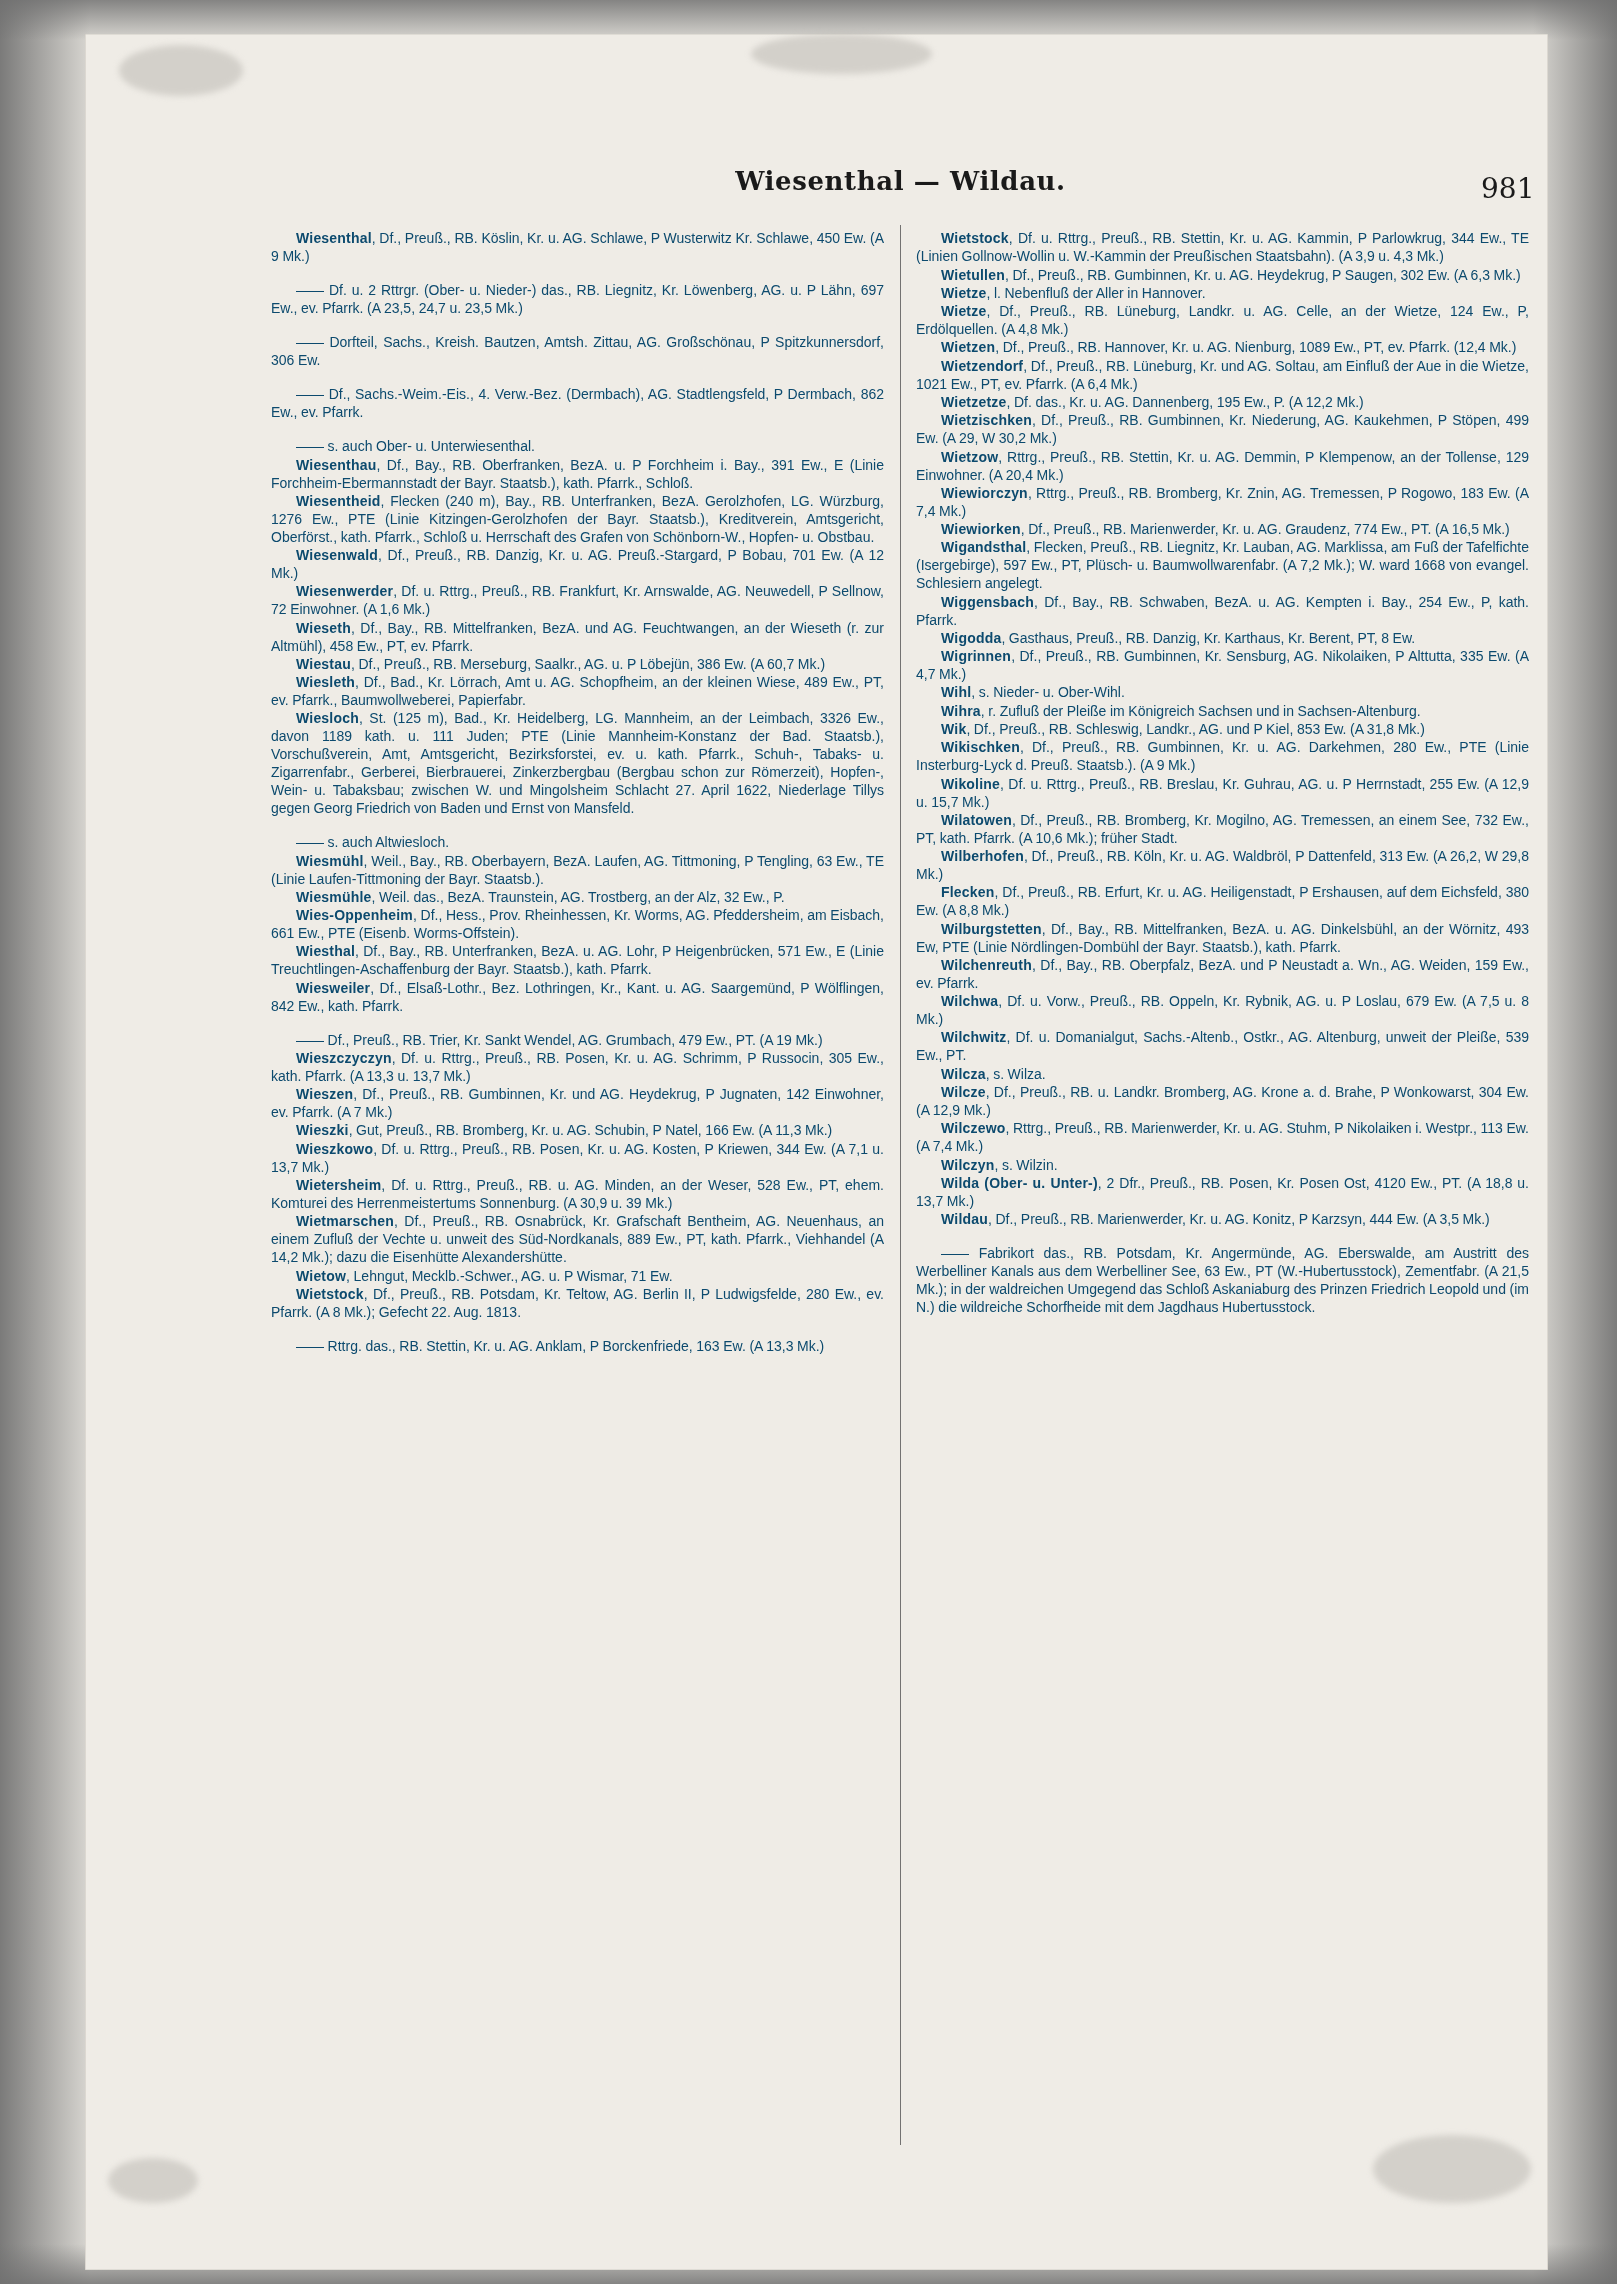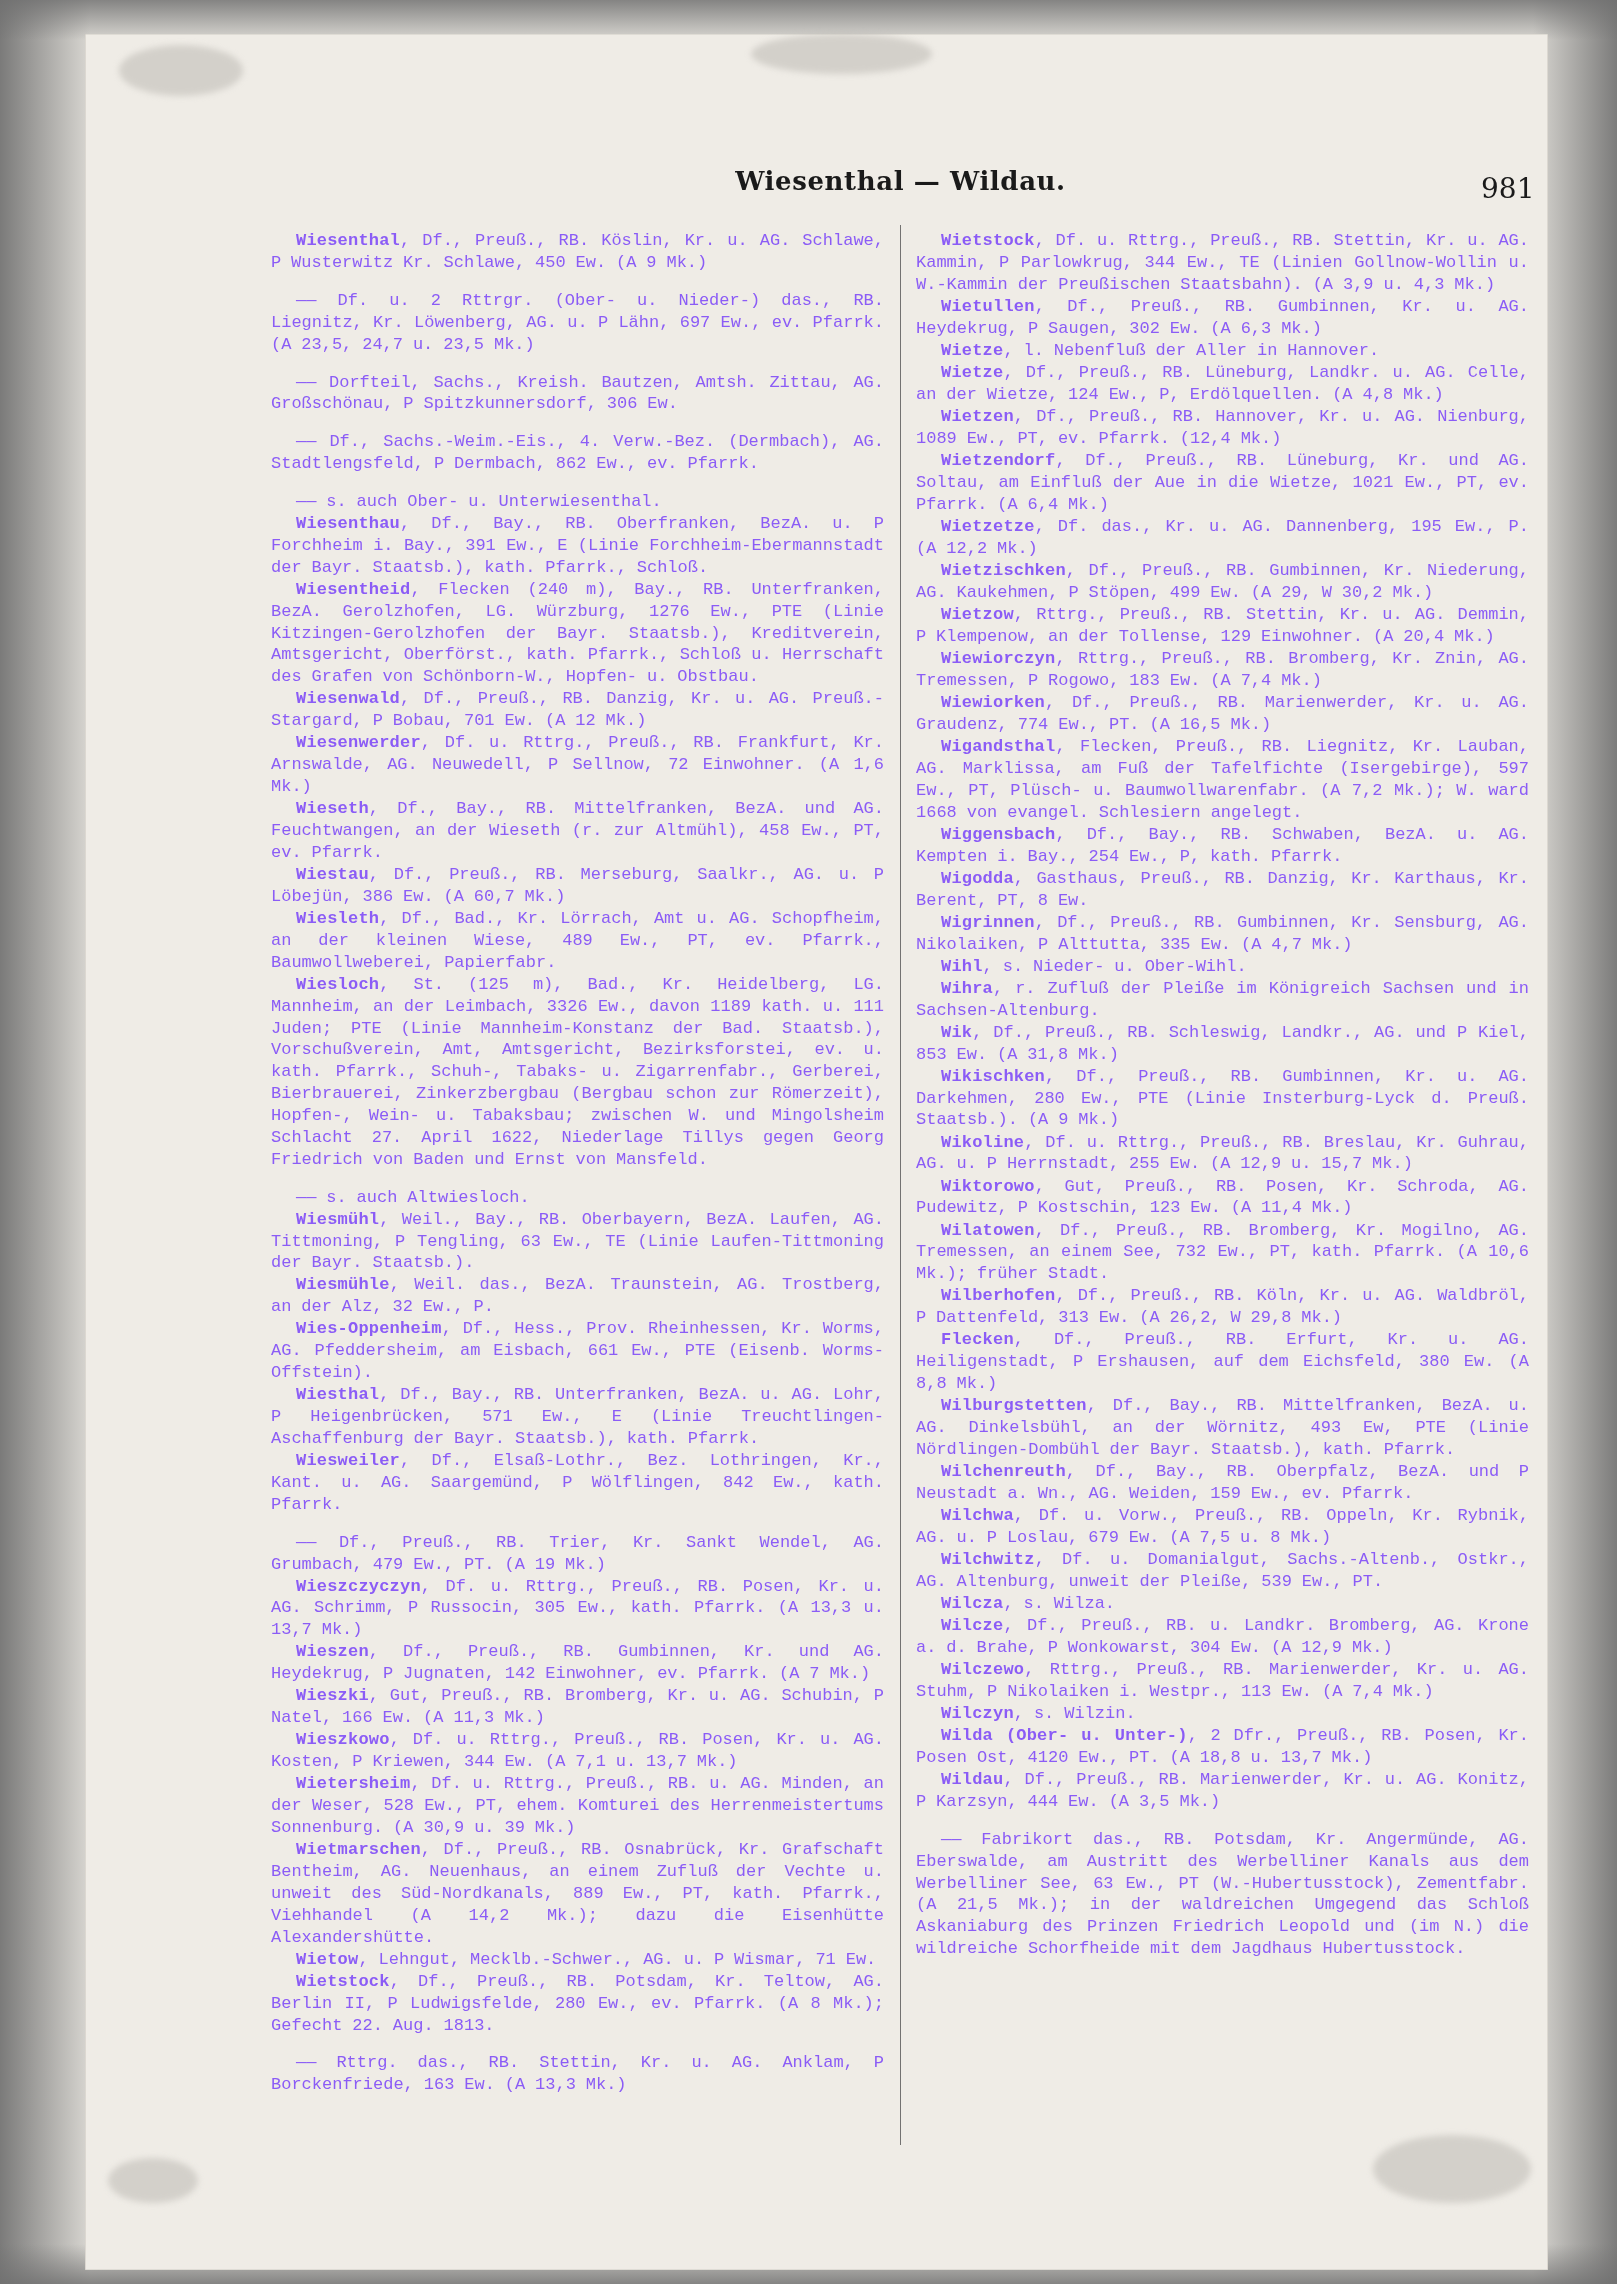--- a/index.html
+++ b/index.html
@@ -67,25 +67,25 @@
     font-family: "DejaVu Serif", serif;
   }
   .columns {
     position: relative;
     display: flex;
     gap: 32px;
     margin-top: 12.4px;
   }
   .col {
     width: 613px;
-    font-size: 17px;
+    font-size: 14px;
     line-height: 1.285;
     text-align: justify;
-    color: #8b5cf6;
-    font-family: Liberation Mono, monospace;
+    color: #0c4a6e;
+    font-family: Liberation Sans, sans-serif;
     -webkit-font-smoothing: none;
   }
   .rule {
     position: absolute;
     left: 629px;
     top: -5.6px;
     width: 1.1px;
     height: 1920px;
     background: #4a4a4a;
     opacity: .75;
@@ -197,21 +197,20 @@
             <p class="entry"><span class="hw">Wiewiorken</span>, Df., Preuß., RB. Marienwerder, Kr. u. AG. Graudenz, 774 Ew., PT. (A 16,5 Mk.)</p>
             <p class="entry"><span class="hw">Wigandsthal</span>, Flecken, Preuß., RB. Liegnitz, Kr. Lauban, AG. Marklissa, am Fuß der Tafelfichte (Isergebirge), 597 Ew., PT, Plüsch- u. Baumwollwarenfabr. (A 7,2 Mk.); W. ward 1668 von evangel. Schlesiern angelegt.</p>
             <p class="entry"><span class="hw">Wiggensbach</span>, Df., Bay., RB. Schwaben, BezA. u. AG. Kempten i. Bay., 254 Ew., P, kath. Pfarrk.</p>
             <p class="entry"><span class="hw">Wigodda</span>, Gasthaus, Preuß., RB. Danzig, Kr. Karthaus, Kr. Berent, PT, 8 Ew.</p>
             <p class="entry"><span class="hw">Wigrinnen</span>, Df., Preuß., RB. Gumbinnen, Kr. Sensburg, AG. Nikolaiken, P Alttutta, 335 Ew. (A 4,7 Mk.)</p>
             <p class="entry"><span class="hw">Wihl</span>, s. Nieder- u. Ober-Wihl.</p>
             <p class="entry"><span class="hw">Wihra</span>, r. Zufluß der Pleiße im Königreich Sachsen und in Sachsen-Altenburg.</p>
             <p class="entry"><span class="hw">Wik</span>, Df., Preuß., RB. Schleswig, Landkr., AG. und P Kiel, 853 Ew. (A 31,8 Mk.)</p>
             <p class="entry"><span class="hw">Wikischken</span>, Df., Preuß., RB. Gumbinnen, Kr. u. AG. Darkehmen, 280 Ew., PTE (Linie Insterburg-Lyck d. Preuß. Staatsb.). (A 9 Mk.)</p>
             <p class="entry"><span class="hw">Wikoline</span>, Df. u. Rttrg., Preuß., RB. Breslau, Kr. Guhrau, AG. u. P Herrnstadt, 255 Ew. (A 12,9 u. 15,7 Mk.)</p>
-            <p class="entry"><span class="hw">Wiktorowo</span>, Gut, Preuß., RB. Posen, Kr. Schroda, AG. Pudewitz, P Kostschin, 123 Ew. (A 11,4 Mk.)</p>
             <p class="entry"><span class="hw">Wilatowen</span>, Df., Preuß., RB. Bromberg, Kr. Mogilno, AG. Tremessen, an einem See, 732 Ew., PT, kath. Pfarrk. (A 10,6 Mk.); früher Stadt.</p>
             <p class="entry"><span class="hw">Wilberhofen</span>, Df., Preuß., RB. Köln, Kr. u. AG. Waldbröl, P Dattenfeld, 313 Ew. (A 26,2, W 29,8 Mk.)</p>
             <p class="entry"><span class="hw">Flecken</span>, Df., Preuß., RB. Erfurt, Kr. u. AG. Heiligenstadt, P Ershausen, auf dem Eichsfeld, 380 Ew. (A 8,8 Mk.)</p>
             <p class="entry"><span class="hw">Wilburgstetten</span>, Df., Bay., RB. Mittelfranken, BezA. u. AG. Dinkelsbühl, an der Wörnitz, 493 Ew, PTE (Linie Nördlingen-Dombühl der Bayr. Staatsb.), kath. Pfarrk.</p>
             <p class="entry"><span class="hw">Wilchenreuth</span>, Df., Bay., RB. Oberpfalz, BezA. und P Neustadt a. Wn., AG. Weiden, 159 Ew., ev. Pfarrk.</p>
             <p class="entry"><span class="hw">Wilchwa</span>, Df. u. Vorw., Preuß., RB. Oppeln, Kr. Rybnik, AG. u. P Loslau, 679 Ew. (A 7,5 u. 8 Mk.)</p>
             <p class="entry"><span class="hw">Wilchwitz</span>, Df. u. Domanialgut, Sachs.-Altenb., Ostkr., AG. Altenburg, unweit der Pleiße, 539 Ew., PT.</p>
             <p class="entry"><span class="hw">Wilcza</span>, s. Wilza.</p>
             <p class="entry"><span class="hw">Wilcze</span>, Df., Preuß., RB. u. Landkr. Bromberg, AG. Krone a. d. Brahe, P Wonkowarst, 304 Ew. (A 12,9 Mk.)</p>
             <p class="entry"><span class="hw">Wilczewo</span>, Rttrg., Preuß., RB. Marienwerder, Kr. u. AG. Stuhm, P Nikolaiken i. Westpr., 113 Ew. (A 7,4 Mk.)</p>

